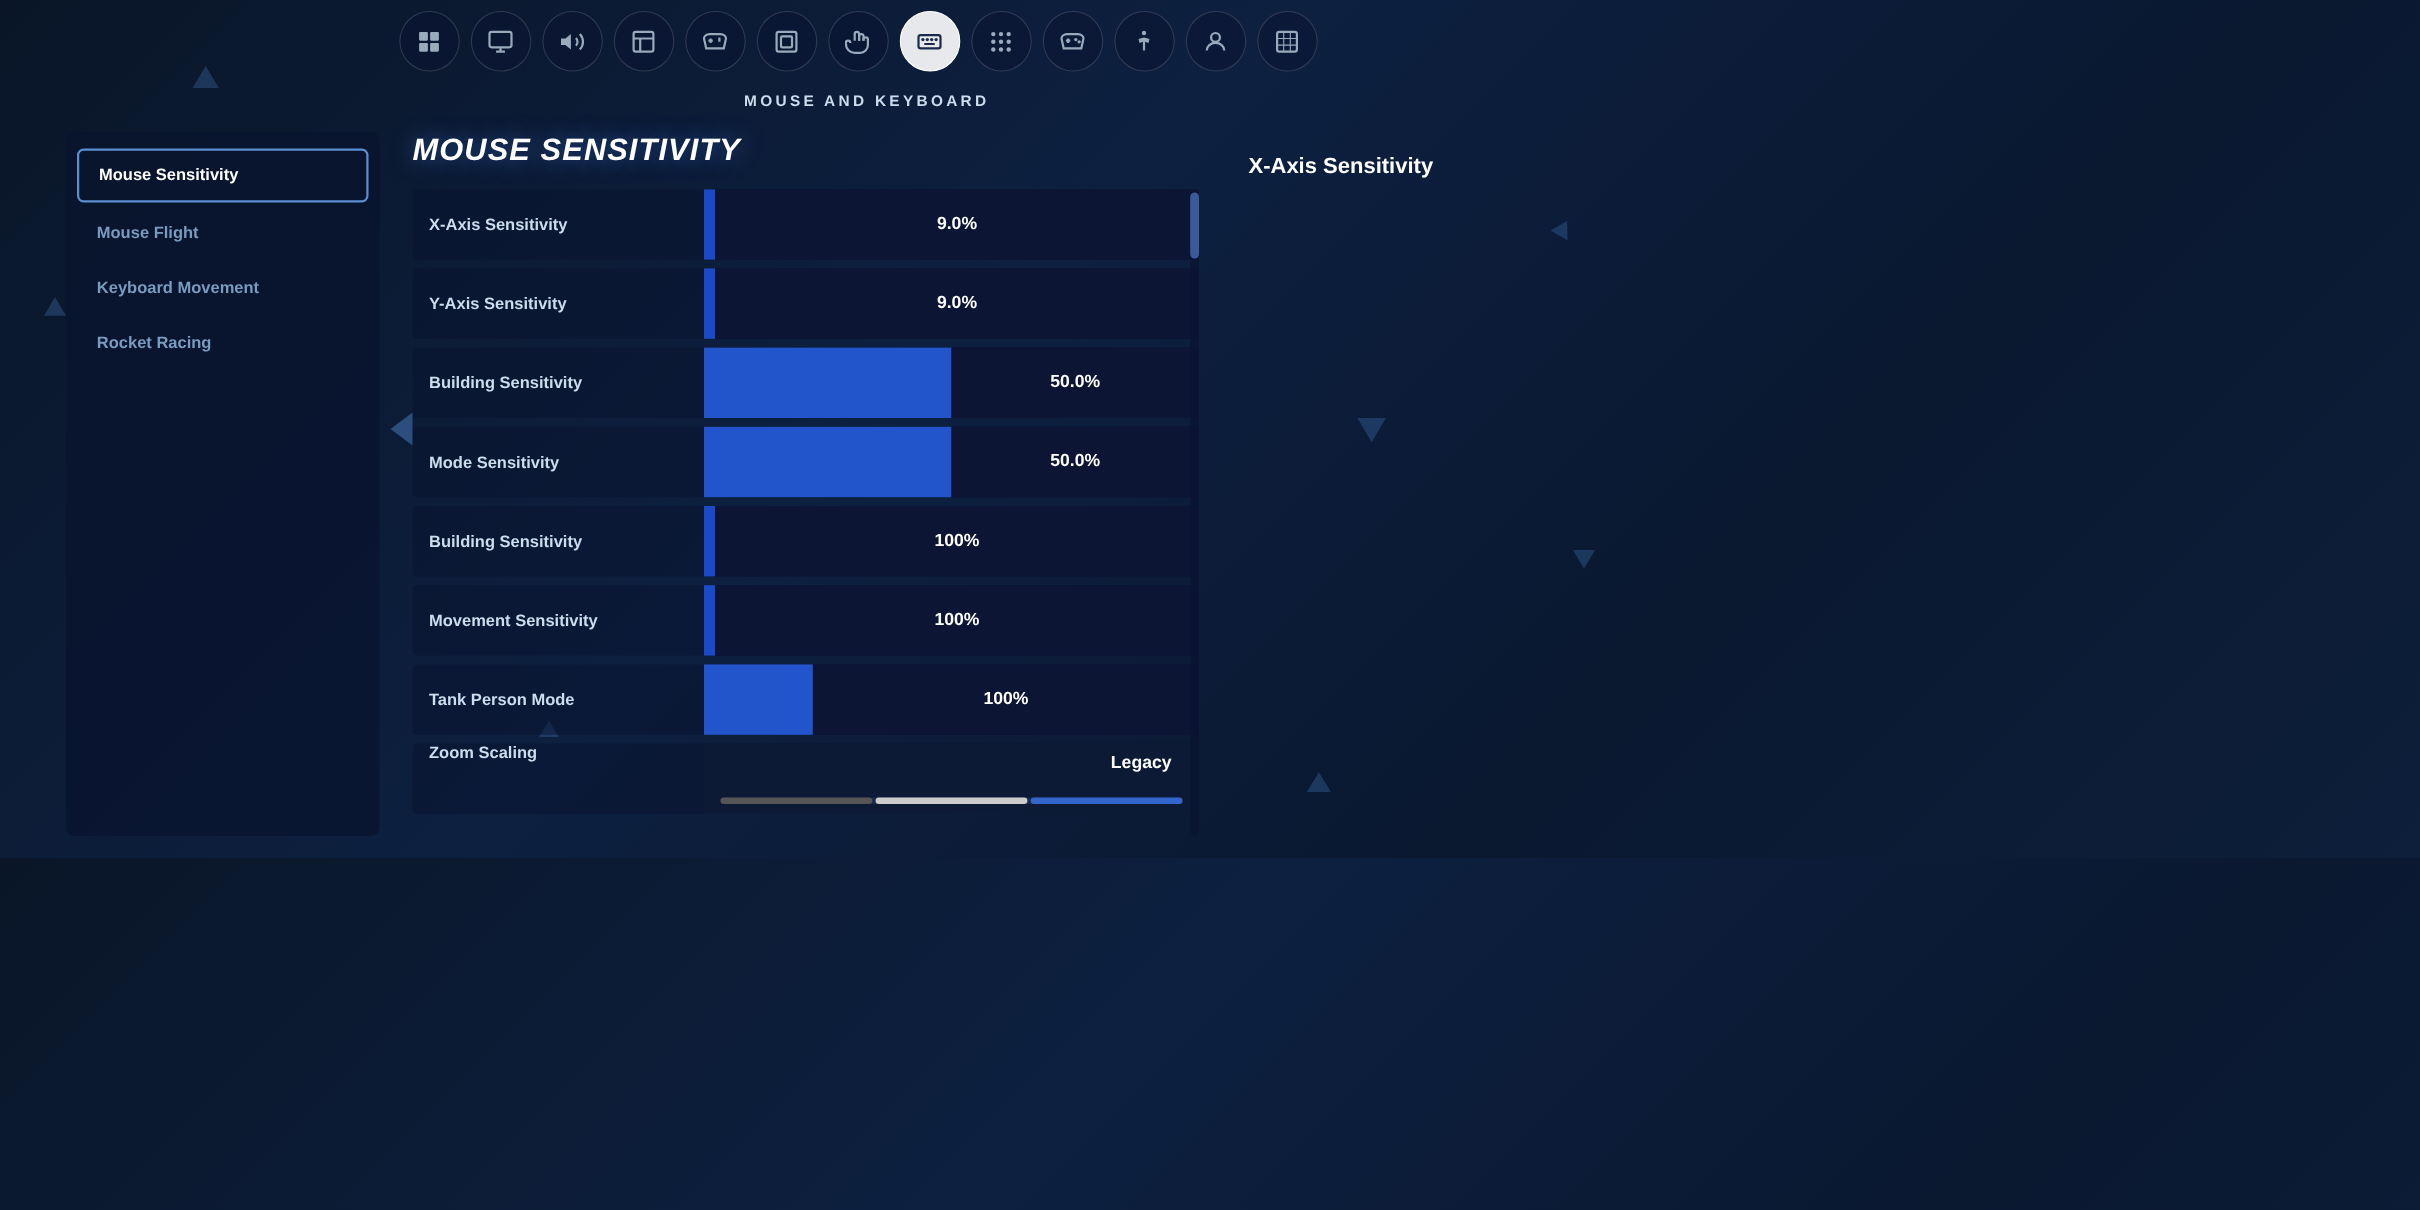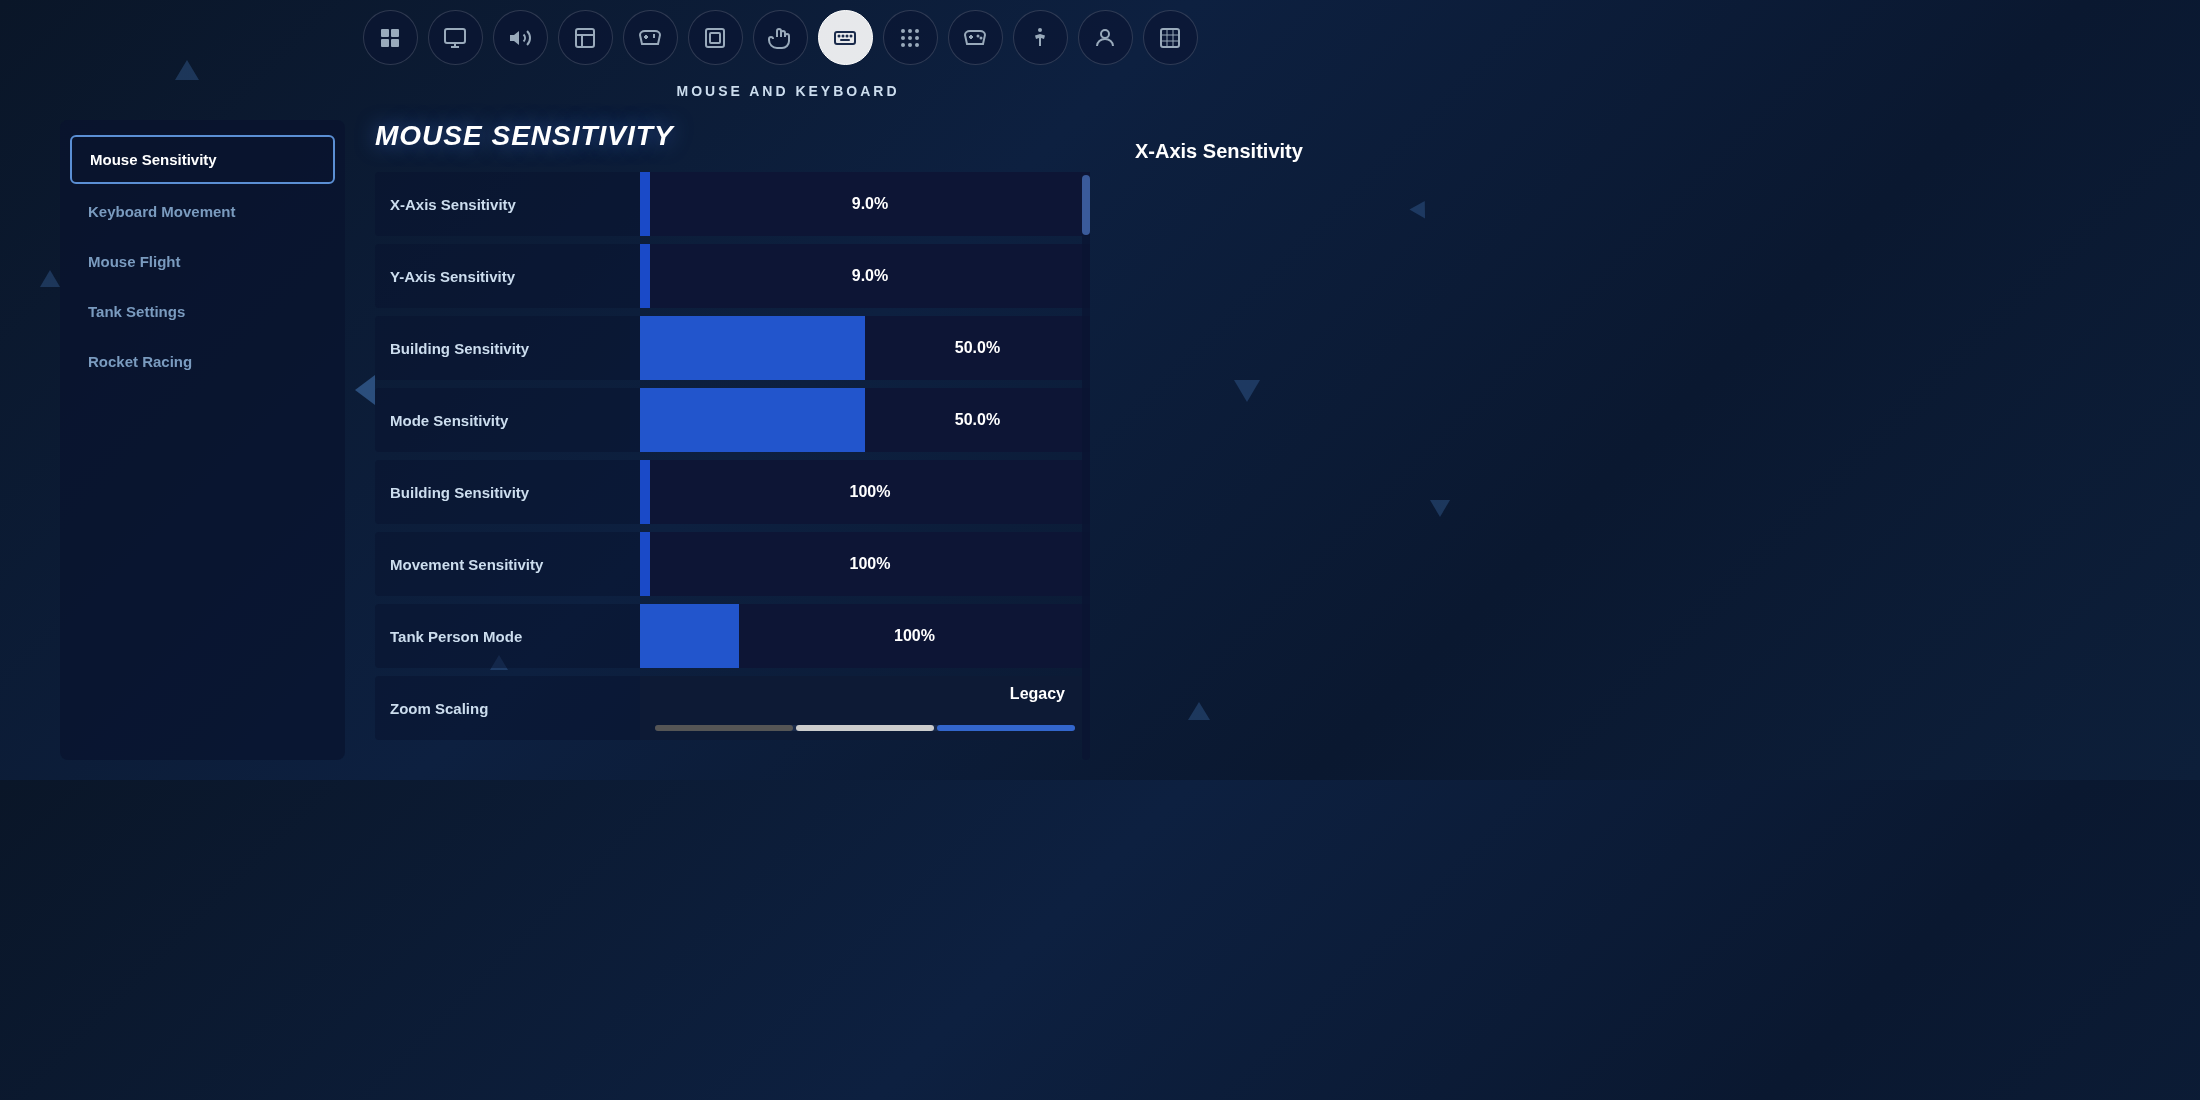--- a/index.html
+++ b/index.html
@@ -225,21 +225,21 @@
       width: 250px;
       font-size: 15px;
       font-weight: 700;
       color: #cde;
       flex-shrink: 0;
     }
 
     
     .zoom-row {
       display: flex;
-      align-items: center;
+      align-items: flex-start;
       min-height: 64px;
       background: rgba(8,18,45,0.5);
       border-radius: 4px;
       padding: 0 0 0 15px;
       margin-bottom: 8px;
     }
 
     .zoom-slider-area {
       flex: 1;
       background: #0d1a35;
@@ -438,27 +438,24 @@
 
 <div class="page-title">MOUSE AND KEYBOARD</div>
 
 <div class="main-layout">
 
   <div class="sidebar">
     <div class="sidebar-item active">
       <span>Mouse Sensitivity</span>
     </div>
     <div class="sidebar-item">
-      <span>Keyboard Movement</span>
-    </div>
-    <div class="sidebar-item">
       <span>Mouse Flight</span>
     </div>
     <div class="sidebar-item">
-      <span>Tank Settings</span>
+      <span>Keyboard Movement</span>
     </div>
     <div class="sidebar-item">
       <span>Rocket Racing</span>
     </div>
   </div>
 
   <div class="center-content">
     <div class="section-title">MOUSE SENSITIVITY</div>
 
     <div style="flex:1; overflow-y:hidden; position:relative;">

